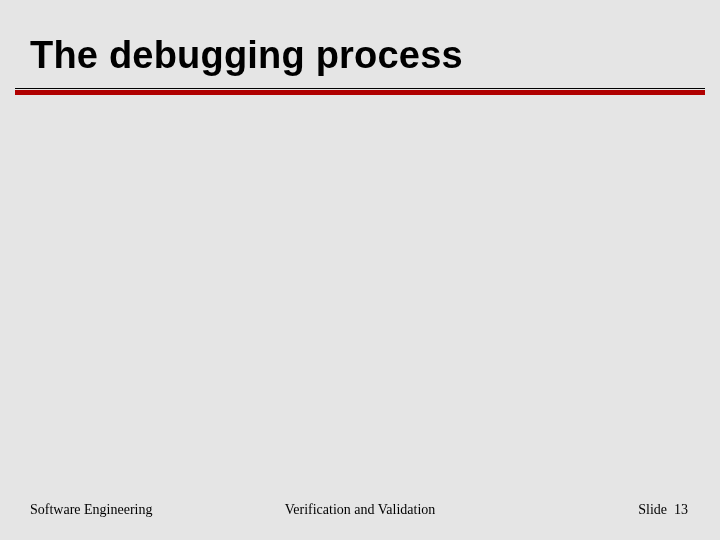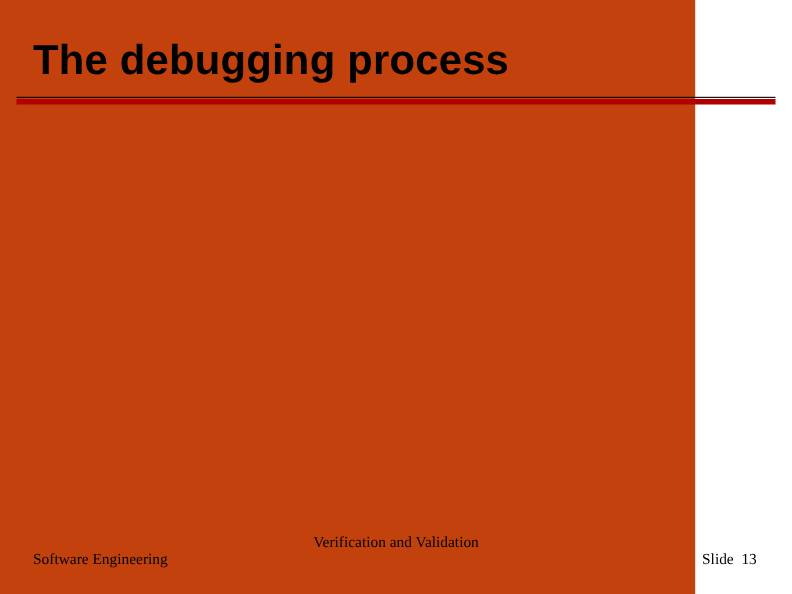--- a/index.html
+++ b/index.html
@@ -1,21 +1,21 @@
 <!DOCTYPE html>
 <html><head>
 <meta charset="utf-8">
 <style>
   * { margin: 0; padding: 0; box-sizing: border-box; }
   html, body { width: 720px; height: 540px; background: #fff; font-family: "Times New Roman", Times, serif; color: #000; }
   .slide {
     position: relative;
-    width: 632px;
+    width: 720px;
     height: 540px;
-    background: #c2410c;
+    background: #e5e5e5;
   }
   .title {
     position: absolute;
     top: 34px;
     left: 30px;
     font-size: 38px;
     font-weight: bold;
     font-family: Arial, Helvetica, sans-serif;
     color: #000;
     letter-spacing: 0.2px;
@@ -48,21 +48,21 @@
   .footer-left {
     position: absolute;
     left: 30px;
     bottom: 0;
   }
   .footer-center {
     position: absolute;
     left: 0;
     right: 0;
     text-align: center;
-    bottom: 16px;
+    bottom: 0;
   }
   .footer-right {
     position: absolute;
     right: 32px;
     bottom: 0;
   }
 </style>
 </head>
 <body>
 

